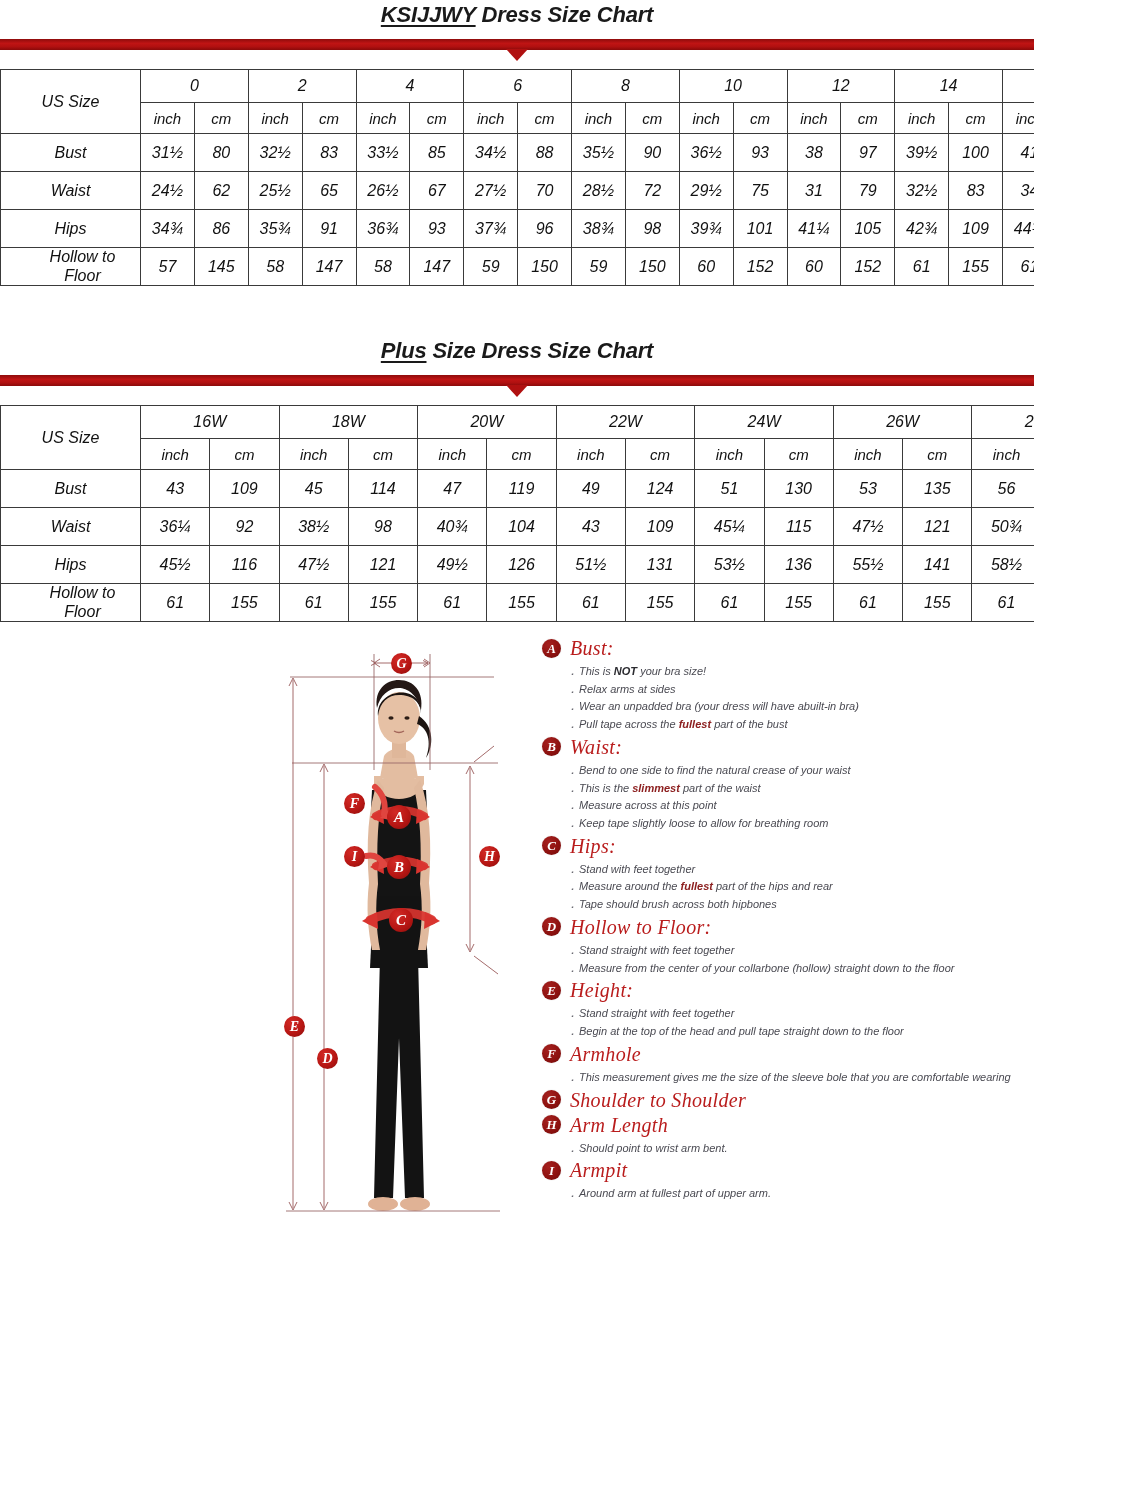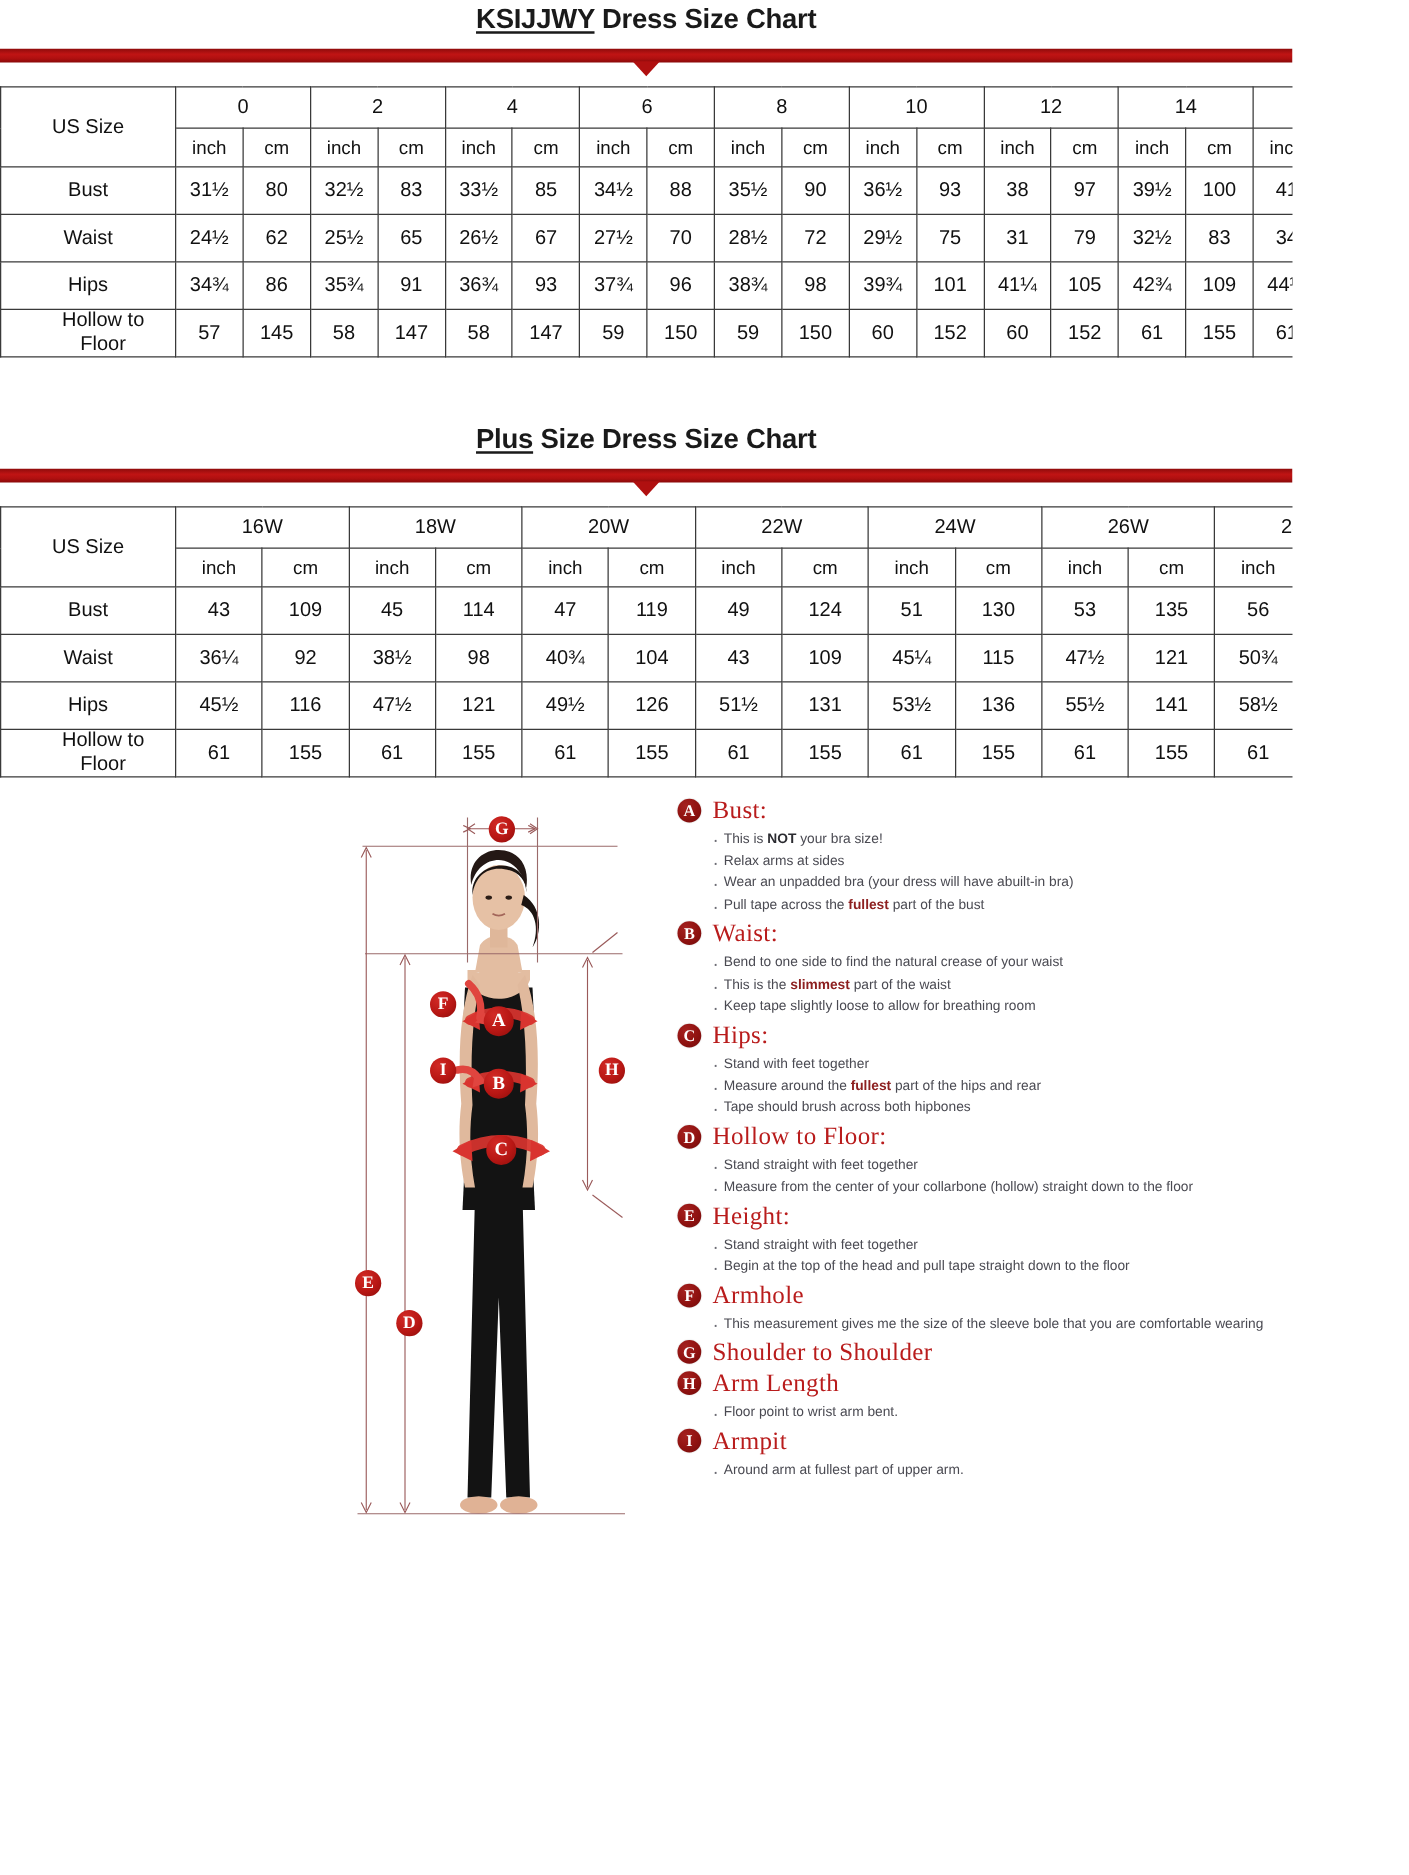--- a/index.html
+++ b/index.html
@@ -3,21 +3,21 @@
 <meta charset="utf-8">
 <style>
   html,body{margin:0;padding:0;}
   body{
     width:1127px;
     background:#ffffff;
     font-family:"Liberation Sans", sans-serif;
     color:#111;
     -webkit-font-smoothing:antialiased;
   }
-  .page{position:relative;width:1034px;height:1500px;overflow:hidden;}
+  .page{position:relative;width:1034px;height:1500px;overflow:hidden;font-style:italic;}
 
   
   .title{
     text-align:center;
     font-family:"Liberation Sans", sans-serif;
     font-weight:bold;
     font-size:22px;
     letter-spacing:-0.2px;
     color:#1a1a1a;
     line-height:1.0;
@@ -581,20 +581,21 @@
           </ul>
         </div>
         <div class="instr-block">
           <div class="instr-head">
             <span class="badge">B</span>
             <span class="instr-title">Waist:</span>
           </div>
           <ul class="bullets">
             <li>Bend to one side to find the natural crease of your waist</li>
             <li>This is the <b class="">slimmest</b> part of the waist</li>
+            <li>Measure across at this point</li>
             <li>Keep tape slightly loose to allow for breathing room</li>
           </ul>
         </div>
         <div class="instr-block">
           <div class="instr-head">
             <span class="badge">C</span>
             <span class="instr-title">Hips:</span>
           </div>
           <ul class="bullets">
             <li>Stand with feet together</li>
@@ -636,21 +637,21 @@
             <span class="badge">G</span>
             <span class="instr-title">Shoulder  to  Shoulder</span>
           </div>
         </div>
         <div class="instr-block">
           <div class="instr-head">
             <span class="badge">H</span>
             <span class="instr-title">Arm Length</span>
           </div>
           <ul class="bullets">
-            <li>Floor point to wrist arm bent.</li>
+            <li>Should point to wrist arm bent.</li>
           </ul>
         </div>
         <div class="instr-block">
           <div class="instr-head">
             <span class="badge">I</span>
             <span class="instr-title">Armpit</span>
           </div>
           <ul class="bullets">
             <li>Around arm at fullest part of upper arm.</li>
           </ul>

